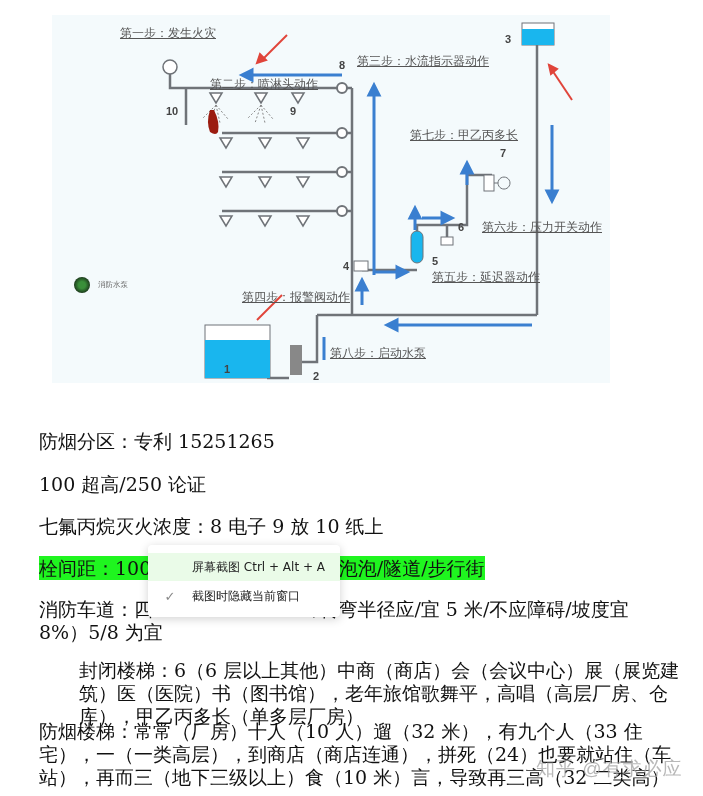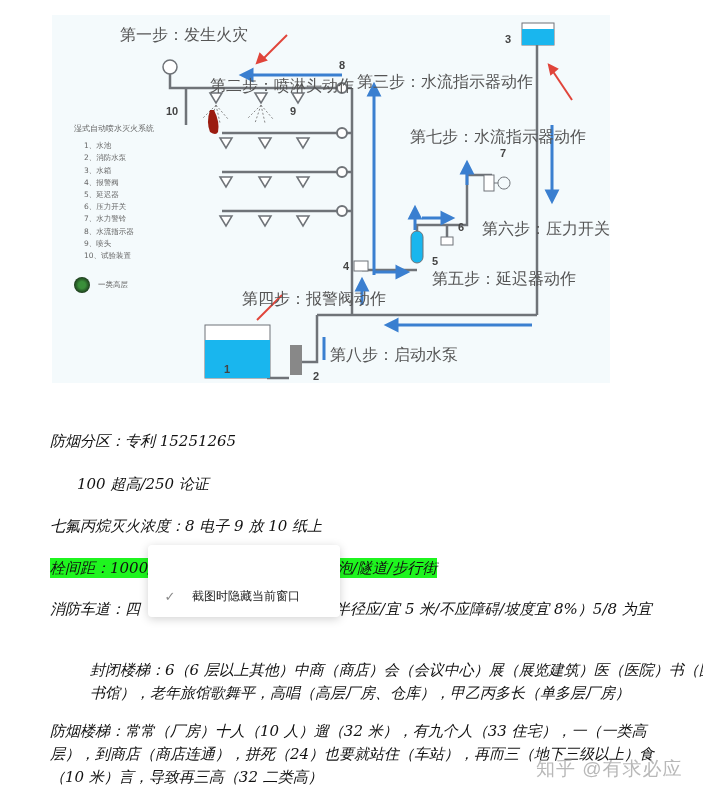--- a/index.html
+++ b/index.html
@@ -2,32 +2,32 @@
 <html><head>
 <meta charset="utf-8">
 <style>
   html, body { margin:0; padding:0; background:#ffffff; }
   body { width:703px; height:796px; position:relative; overflow:hidden;
          font-family:"DejaVu Serif","Liberation Serif",serif; color:#111; }
   .figure { position:absolute; left:52px; top:15px; width:558px; height:368px;
             background:#f4fafc; overflow:hidden; }
   .figure svg { position:absolute; left:0; top:0; }
   .lbl { position:absolute; font-family:"DejaVu Sans","Liberation Sans",sans-serif;
-         font-size:16px; color:#555; white-space:nowrap; }
+         font-size:12px; color:#555; white-space:nowrap;text-decoration:underline; }
   .num { position:absolute; font-family:"Liberation Sans","DejaVu Sans",sans-serif;
          font-size:11px; font-weight:bold; color:#444; }
   .legend { position:absolute; left:22px; top:108px; font-family:"DejaVu Sans",sans-serif;
             font-size:7.5px; color:#666; line-height:12.2px; }
   .legend .ttl { font-size:8px; margin-bottom:5px; }
   .legend .it { padding-left:10px; }
   .replay { position:absolute; left:22px; top:262px; display:flex; align-items:center; gap:8px;
             font-family:"DejaVu Sans",sans-serif; font-size:7.5px; color:#666; }
   .replay .btn { width:16px; height:16px; border-radius:50%; background:radial-gradient(circle,#3a8f3a 30%,#1d3d1d 70%); }
 
-  .para { position:absolute; left:50px; font-size:15px; line-height:23px; white-space:nowrap;font-style:italic; }
+  .para { position:absolute; left:39px; font-size:19px; line-height:23px; white-space:nowrap; }
   .para.wrap { white-space:normal; width:635px; }
   .hl { background:#1ff51f; color:#111; padding:1px 0; }
 
   .popup { position:absolute; left:148px; top:545px; width:192px; height:72px;
            background:#ffffff; border-radius:4px;
            box-shadow:0 2px 10px rgba(0,0,0,0.18); font-family:"DejaVu Sans","Liberation Sans",sans-serif;
            font-size:12px; color:#222; }
   .popup .mi { position:absolute; left:0; width:192px; height:28px; display:flex; align-items:center; }
   .popup .mi.active { background:#eafbe8; }
   .popup .mi .chk { width:44px; text-align:center; color:#888; font-size:13px; }
@@ -141,69 +141,60 @@
       <path d="M235 20 L210 45"></path>
         <path d="M205 48 l3 -9 l6 6 z"></path>
       <path d="M520 85 L500 55"></path>
         <path d="M497 50 l8 4 l-6 5 z"></path>
       <path d="M205 305 L230 280"></path>
     </g>
   </svg>
 
   <div class="lbl" style="left:68px;top:10px;">第一步：发生火灾</div>
   <div class="lbl" style="left:158px;top:61px;">第二步：喷淋头动作</div>
-  <div class="lbl" style="left:305px;top:38px;margin-top:19px;">第三步：水流指示器动作</div>
+  <div class="lbl" style="left:305px;top:38px;">第三步：水流指示器动作</div>
   <div class="lbl" style="left:190px;top:228px;margin-top:46px;">第四步：报警阀动作</div>
   <div class="lbl" style="left:380px;top:254px;">第五步：延迟器动作</div>
   <div class="lbl" style="left:430px;top:204px;text-align:center;">第六步：压力开关动作</div>
-  <div class="lbl" style="left:358px;top:112px;">第七步：水流指示器动作</div>
+  <div class="lbl" style="left:358px;top:112px;">第七步：甲乙丙多长</div>
   <div class="lbl" style="left:278px;top:330px;text-align:right;">第八步：启动水泵</div>
 
   <div class="num" style="left:172px;top:348px;">1</div>
   <div class="num" style="left:261px;top:355px;">2</div>
   <div class="num" style="left:453px;top:18px;">3</div>
   <div class="num" style="left:291px;top:245px;">4</div>
   <div class="num" style="left:380px;top:240px;">5</div>
   <div class="num" style="left:406px;top:206px;">6</div>
   <div class="num" style="left:448px;top:132px;">7</div>
   <div class="num" style="left:287px;top:44px;">8</div>
   <div class="num" style="left:238px;top:90px;">9</div>
   <div class="num" style="left:114px;top:90px;">10</div>
 
-  <div class="legend">
-    <div class="ttl">湿式自动喷水灭火系统</div>
-    <div class="it">1、水池</div>
-    <div class="it">2、消防水泵</div>
-    <div class="it">3、水箱</div>
-    <div class="it">4、报警阀</div>
-    <div class="it">5、延迟器</div>
-    <div class="it">6、压力开关</div>
-    <div class="it">7、水力警铃</div>
-    <div class="it">8、水流指示器</div>
-    <div class="it">9、喷头</div>
-    <div class="it">10、试验装置</div>
-  </div>
   <div class="replay">
     <span class="btn"></span>
-    <span>一类高层</span>
+    <span>消防水泵</span>
   </div>
 </div>
 
 <div class="para" style="top:430px;">防烟分区：专利 15251265</div>
-<div class="para" style="top:473px;margin-left:27px;">100 超高/250 论证</div>
+<div class="para" style="top:473px;">100 超高/250 论证</div>
 <div class="para" style="top:515px;">七氟丙烷灭火浓度：8 电子 9 放 10 纸上</div>
 <div class="para" style="top:556px;">
   <span class="hl">栓间距：1000/</span><span class="hl" style="display:inline-block;width:169px;">&nbsp;</span><span class="hl">泡泡/隧道/步行街</span>
 </div>
 <div class="para wrap" style="top:598px;">
   <span>消防车道：四</span><span style="display:inline-block;width:160px;">&nbsp;</span><span>/转弯半径应/宜 5 米/不应障碍/坡度宜 8%）5/8 为宜</span>
 </div>
 <div class="para wrap" style="top:659px;margin-left:40px;">封闭楼梯：6（6 层以上其他）中商（商店）会（会议中心）展（展览建筑）医（医院）书（图书馆），老年旅馆歌舞平，高唱（高层厂房、仓库），甲乙丙多长（单多层厂房）</div>
 <div class="para wrap" style="top:720px;">防烟楼梯：常常（厂房）十人（10 人）遛（32 米），有九个人（33 住宅），一（一类高层），到商店（商店连通），拼死（24）也要就站住（车站），再而三（地下三级以上）食（10 米）言，导致再三高（32 二类高）</div>
 
 <div class="popup">
+  <div class="mi active" style="top:8px;">
+    <span class="chk"></span>
+    <span class="txt">屏幕截图 Ctrl + Alt + A</span>
+  </div>
   <div class="mi" style="top:37px;">
     <span class="chk">✓</span>
     <span class="txt">截图时隐藏当前窗口</span>
   </div>
 </div>
 
 <div class="watermark">知乎 @有求必应</div>
 
 </body></html>

